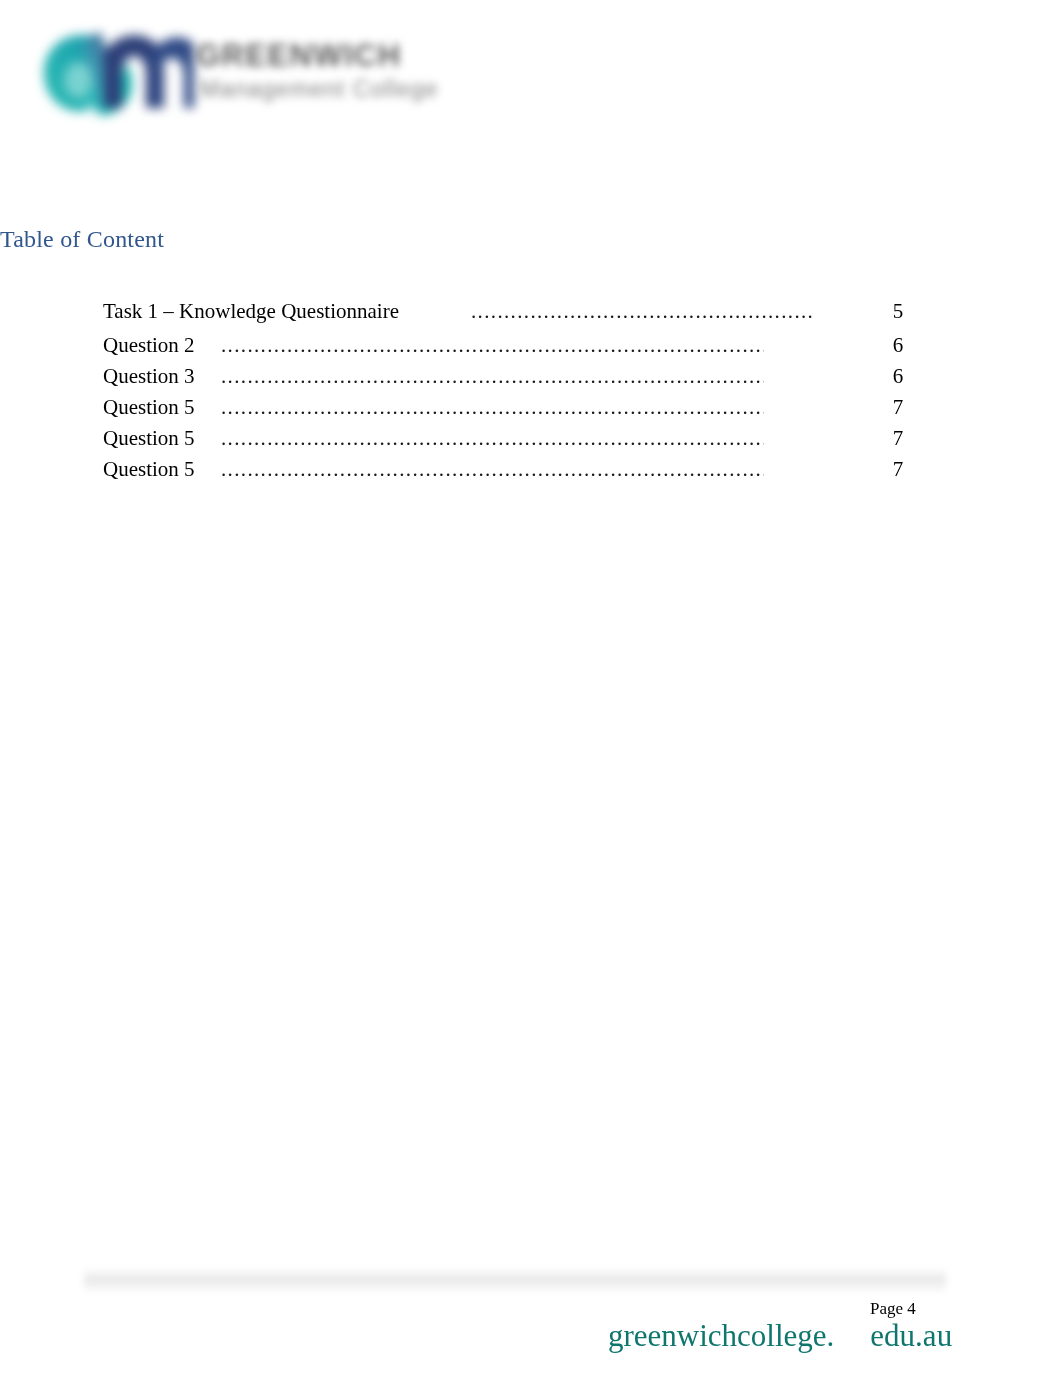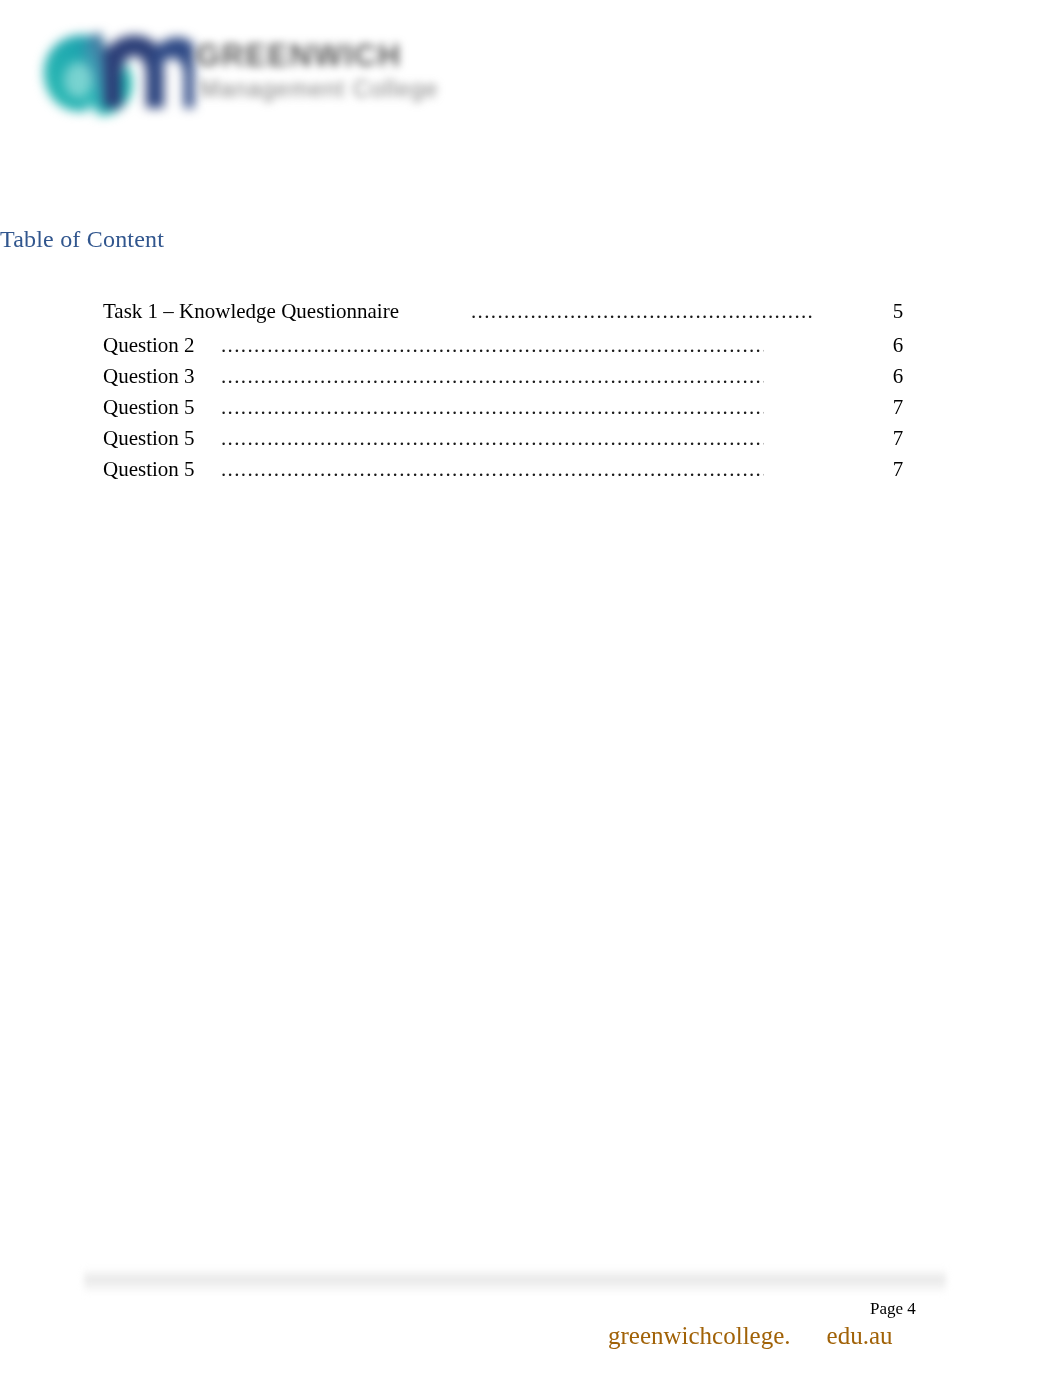--- a/index.html
+++ b/index.html
@@ -158,23 +158,23 @@
     position: absolute;
     left: 870px;
     top: 1298px;
     font-size: 17px;
     line-height: 22px;
   }
   .brand {
     position: absolute;
     left: 608px;
     top: 1319px;
-    font-size: 25px;
+    font-size: 31px;
     line-height: 34px;
-    color: #a16207;
+    color: #0f766e;
     white-space: nowrap;
   }
   .brand .brand-tld {
     margin-left: 36px;
   }
 </style>
 </head>
 <body>
 
 <div class="page">

